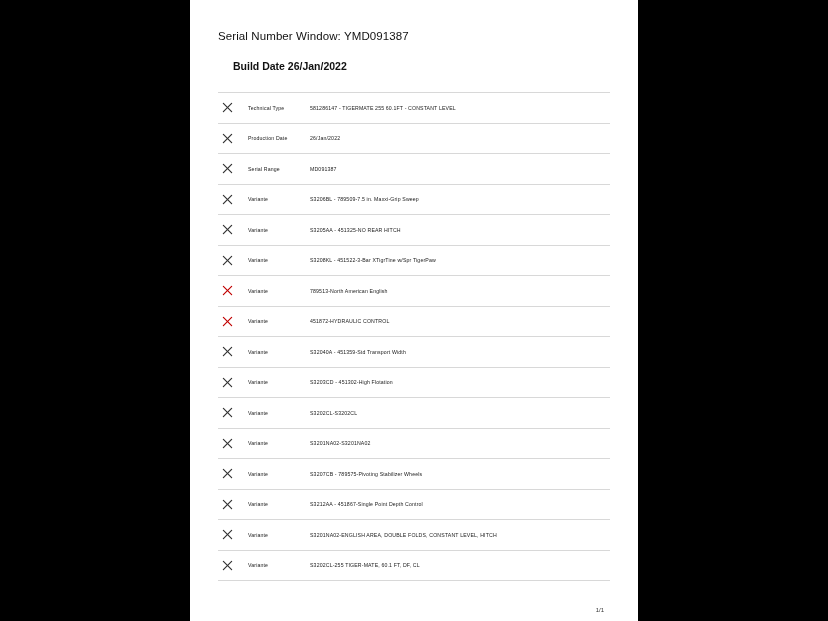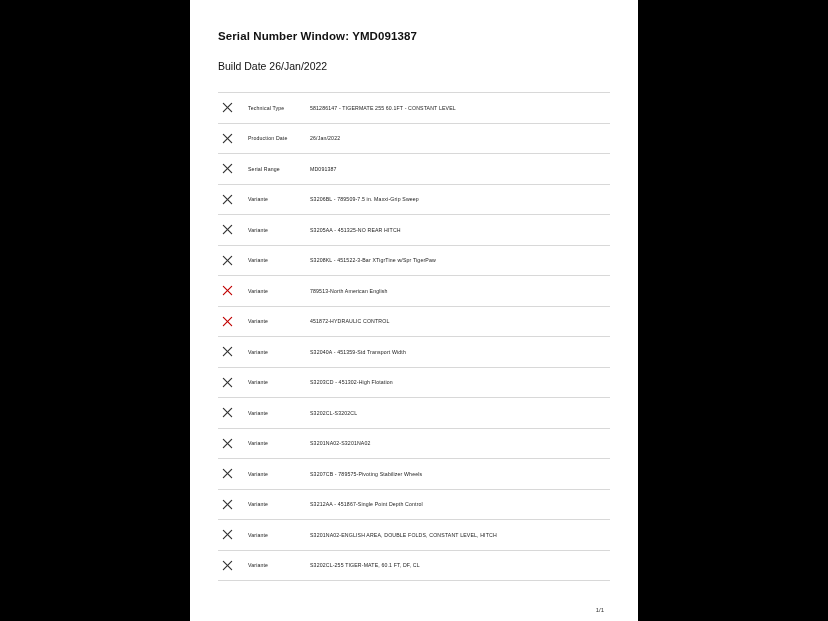--- a/index.html
+++ b/index.html
@@ -19,30 +19,30 @@
     top: 0px;
     width: 448px;
     height: 621px;
     background: #ffffff;
   }
   .doc-inner {
     padding: 24px 28px 0 28px;
   }
   .title {
     font-size: 11.5px;
-    font-weight: bold;
+    font-weight: normal;
     color: #111111;
     letter-spacing: 0.1px;
     margin: 6px 0 0 0;
   }
   .subtitle {
     font-size: 10.5px;
-    font-weight: normal;
+    font-weight: bold;
     color: #111111;
-    margin: 18px 0 0 0;
+    margin: 18px 0 0 15px;
   }
   .rows {
     margin-top: 20px;
     border-top: 1px solid #d8d8d8;
   }
   .row {
     display: flex;
     align-items: center;
     height: 29.5px;
     border-bottom: 1px solid #d8d8d8;

